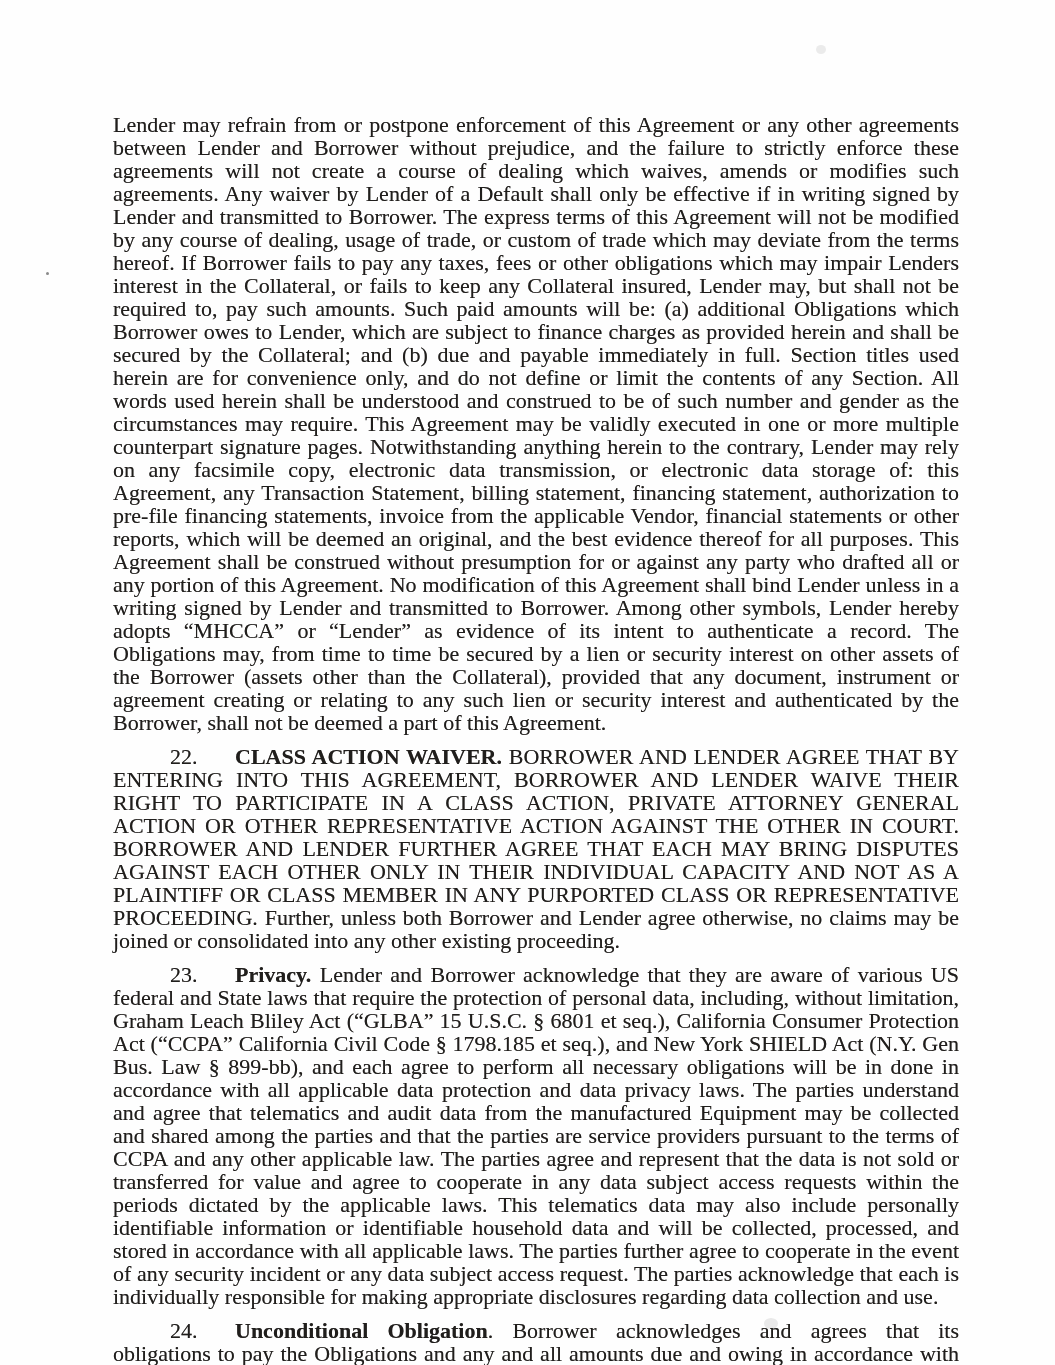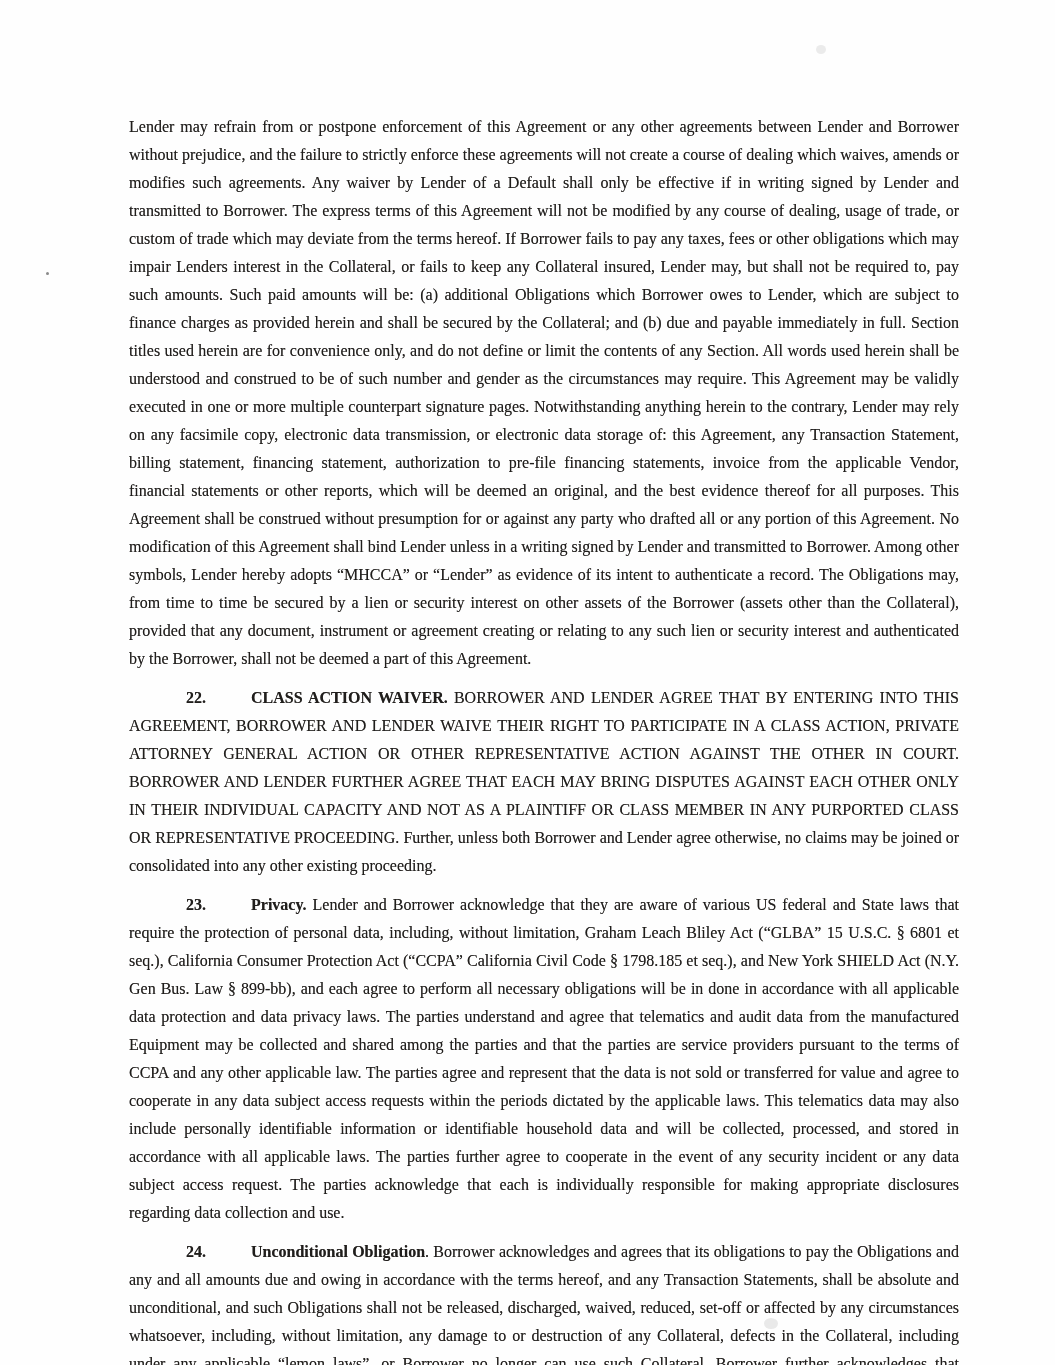--- a/index.html
+++ b/index.html
@@ -15,34 +15,34 @@
     overflow: hidden;
     font-family: "Liberation Serif", "DejaVu Serif", serif;
   }
   .content {
     position: absolute;
     left: 113px;
     top: 113px;
     width: 846px;
   }
   .para {
-    margin: 0 0 11px 16px;
+    margin: 0 0 11px 0;
     text-align: justify;
-    font-size: 16px;
-    line-height: 28px;
+    font-size: 22px;
+    line-height: 23px;
     color: #201e1c;
     text-shadow: 0 0 0.5px rgba(32, 30, 28, 0.55);
   }
   .para.sect {
     text-indent: 57px;
   }
   .num {
     display: inline-block;
     width: 65px;
-    font-weight: bold;
+    font-weight: normal;
     text-indent: 0;
   }
   .hd {
     font-weight: bold;
     font-family: Liberation Serif, serif;
   }
   .speck {
     position: absolute;
     border-radius: 50%;
   }

